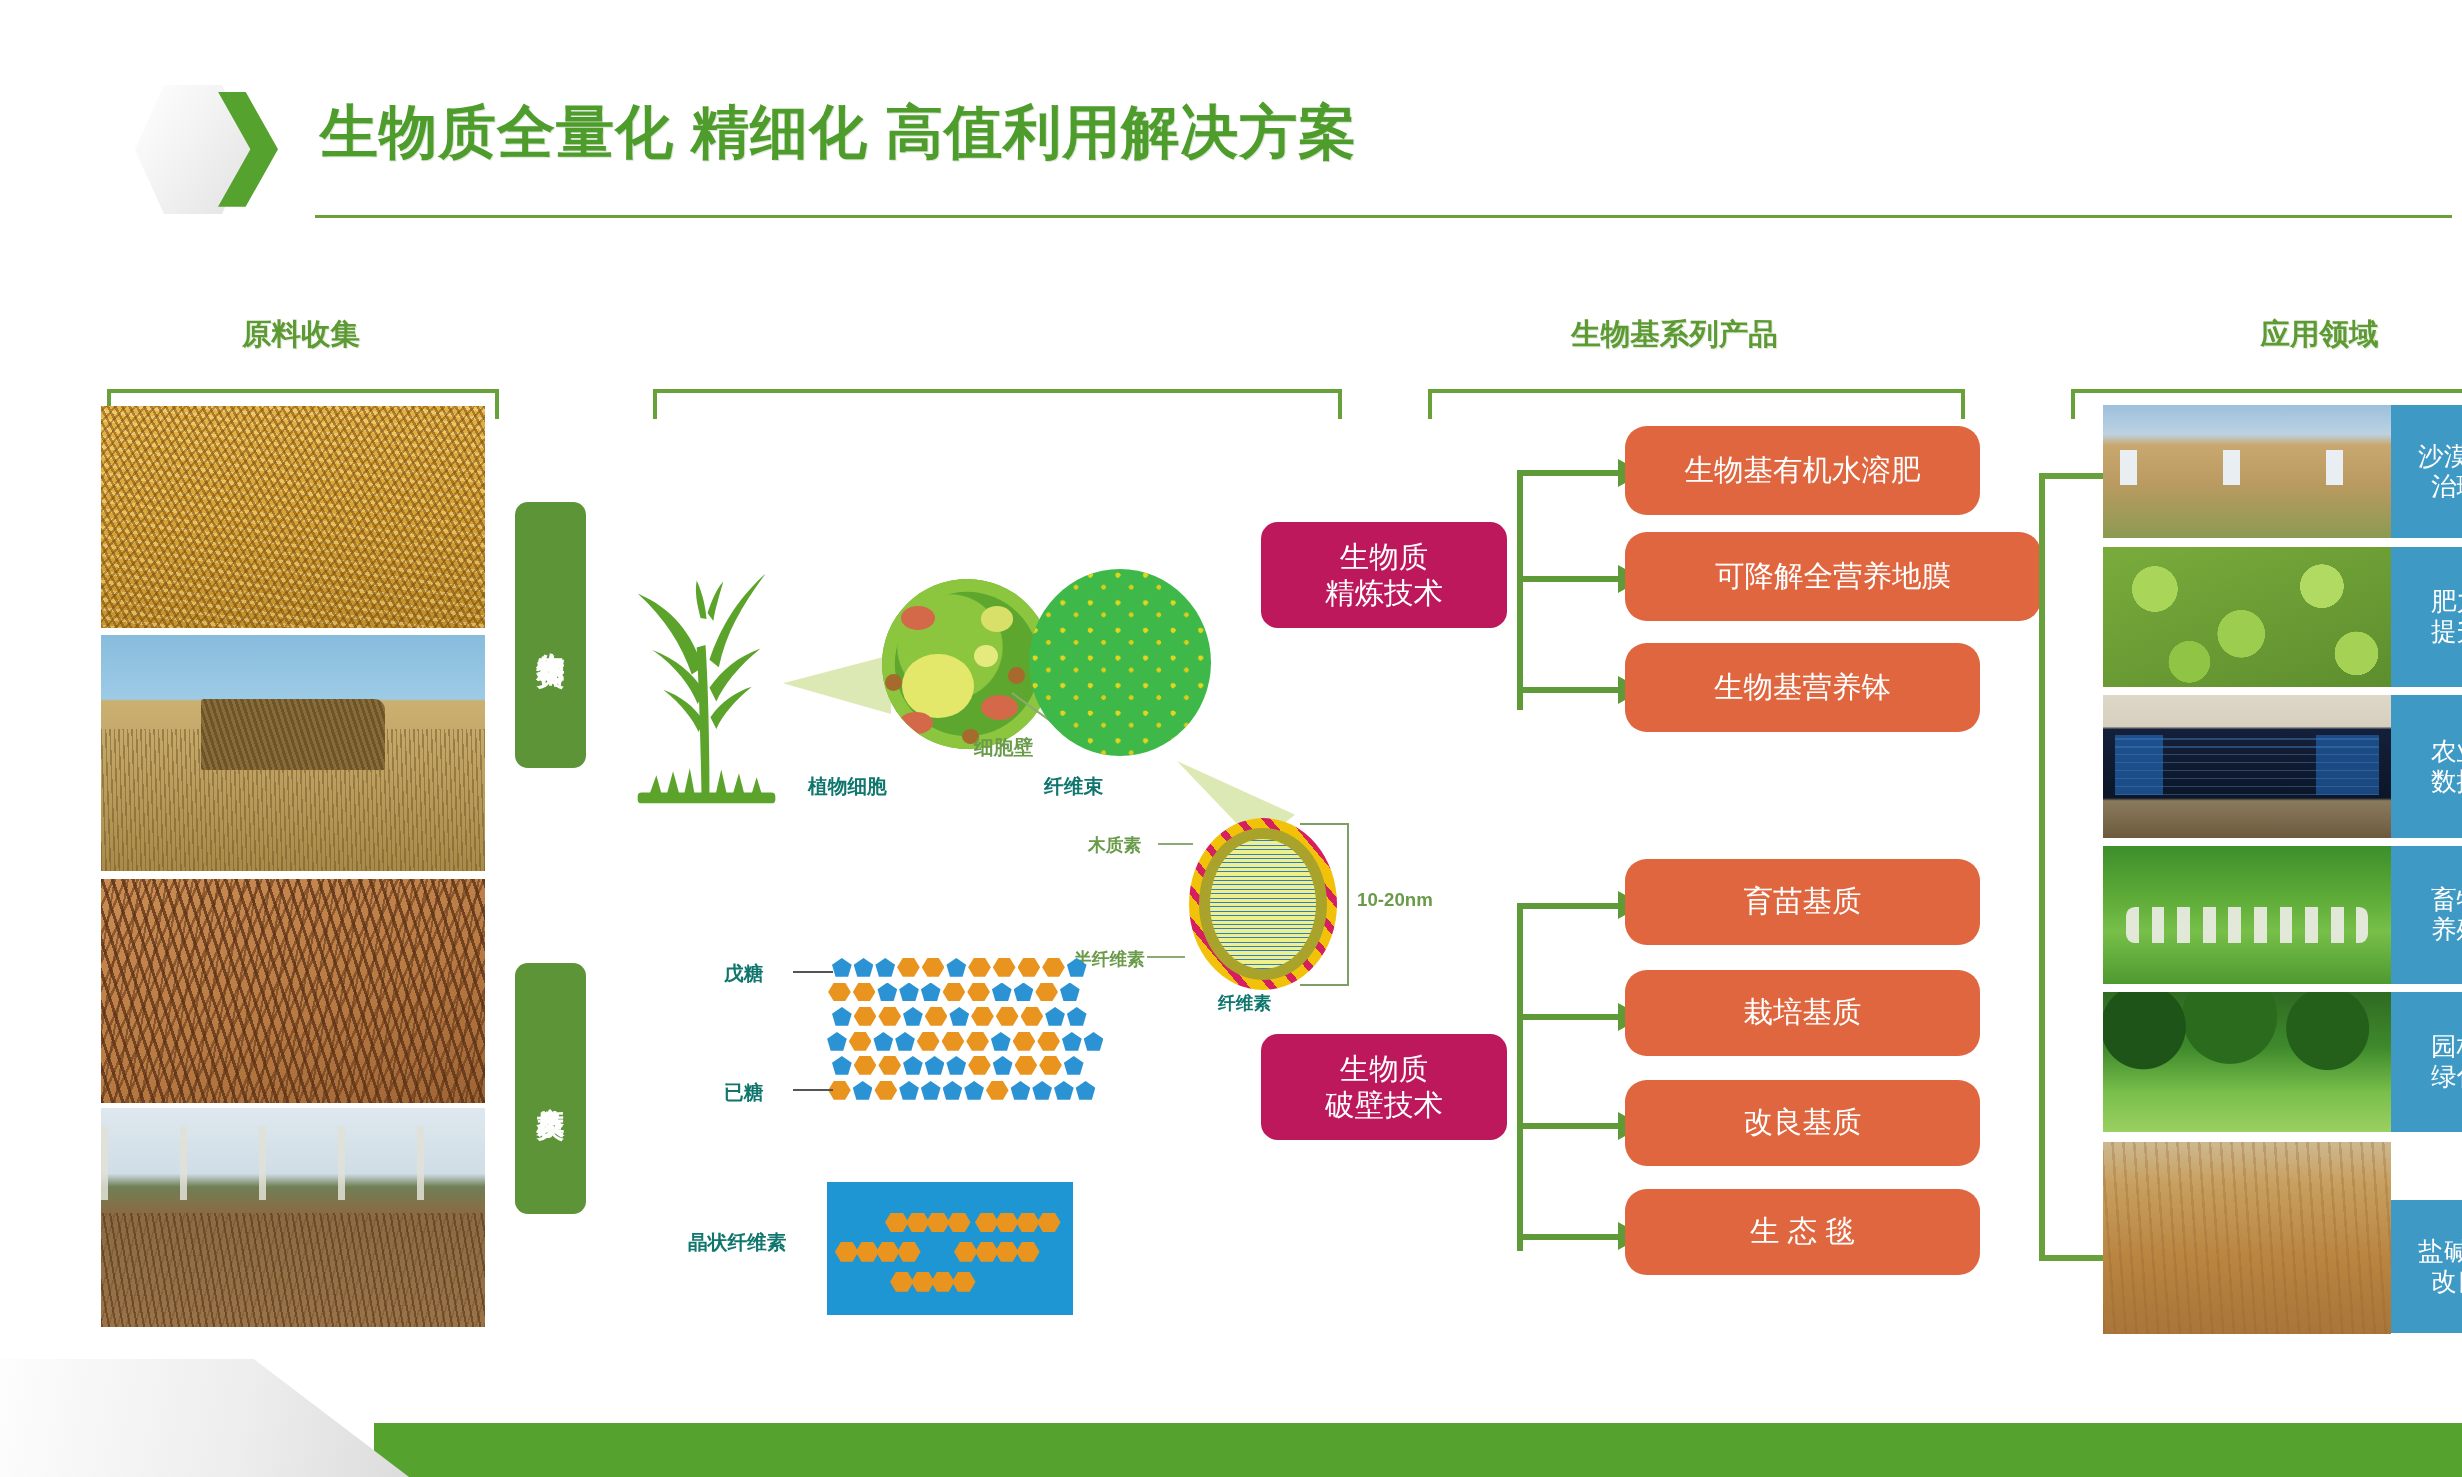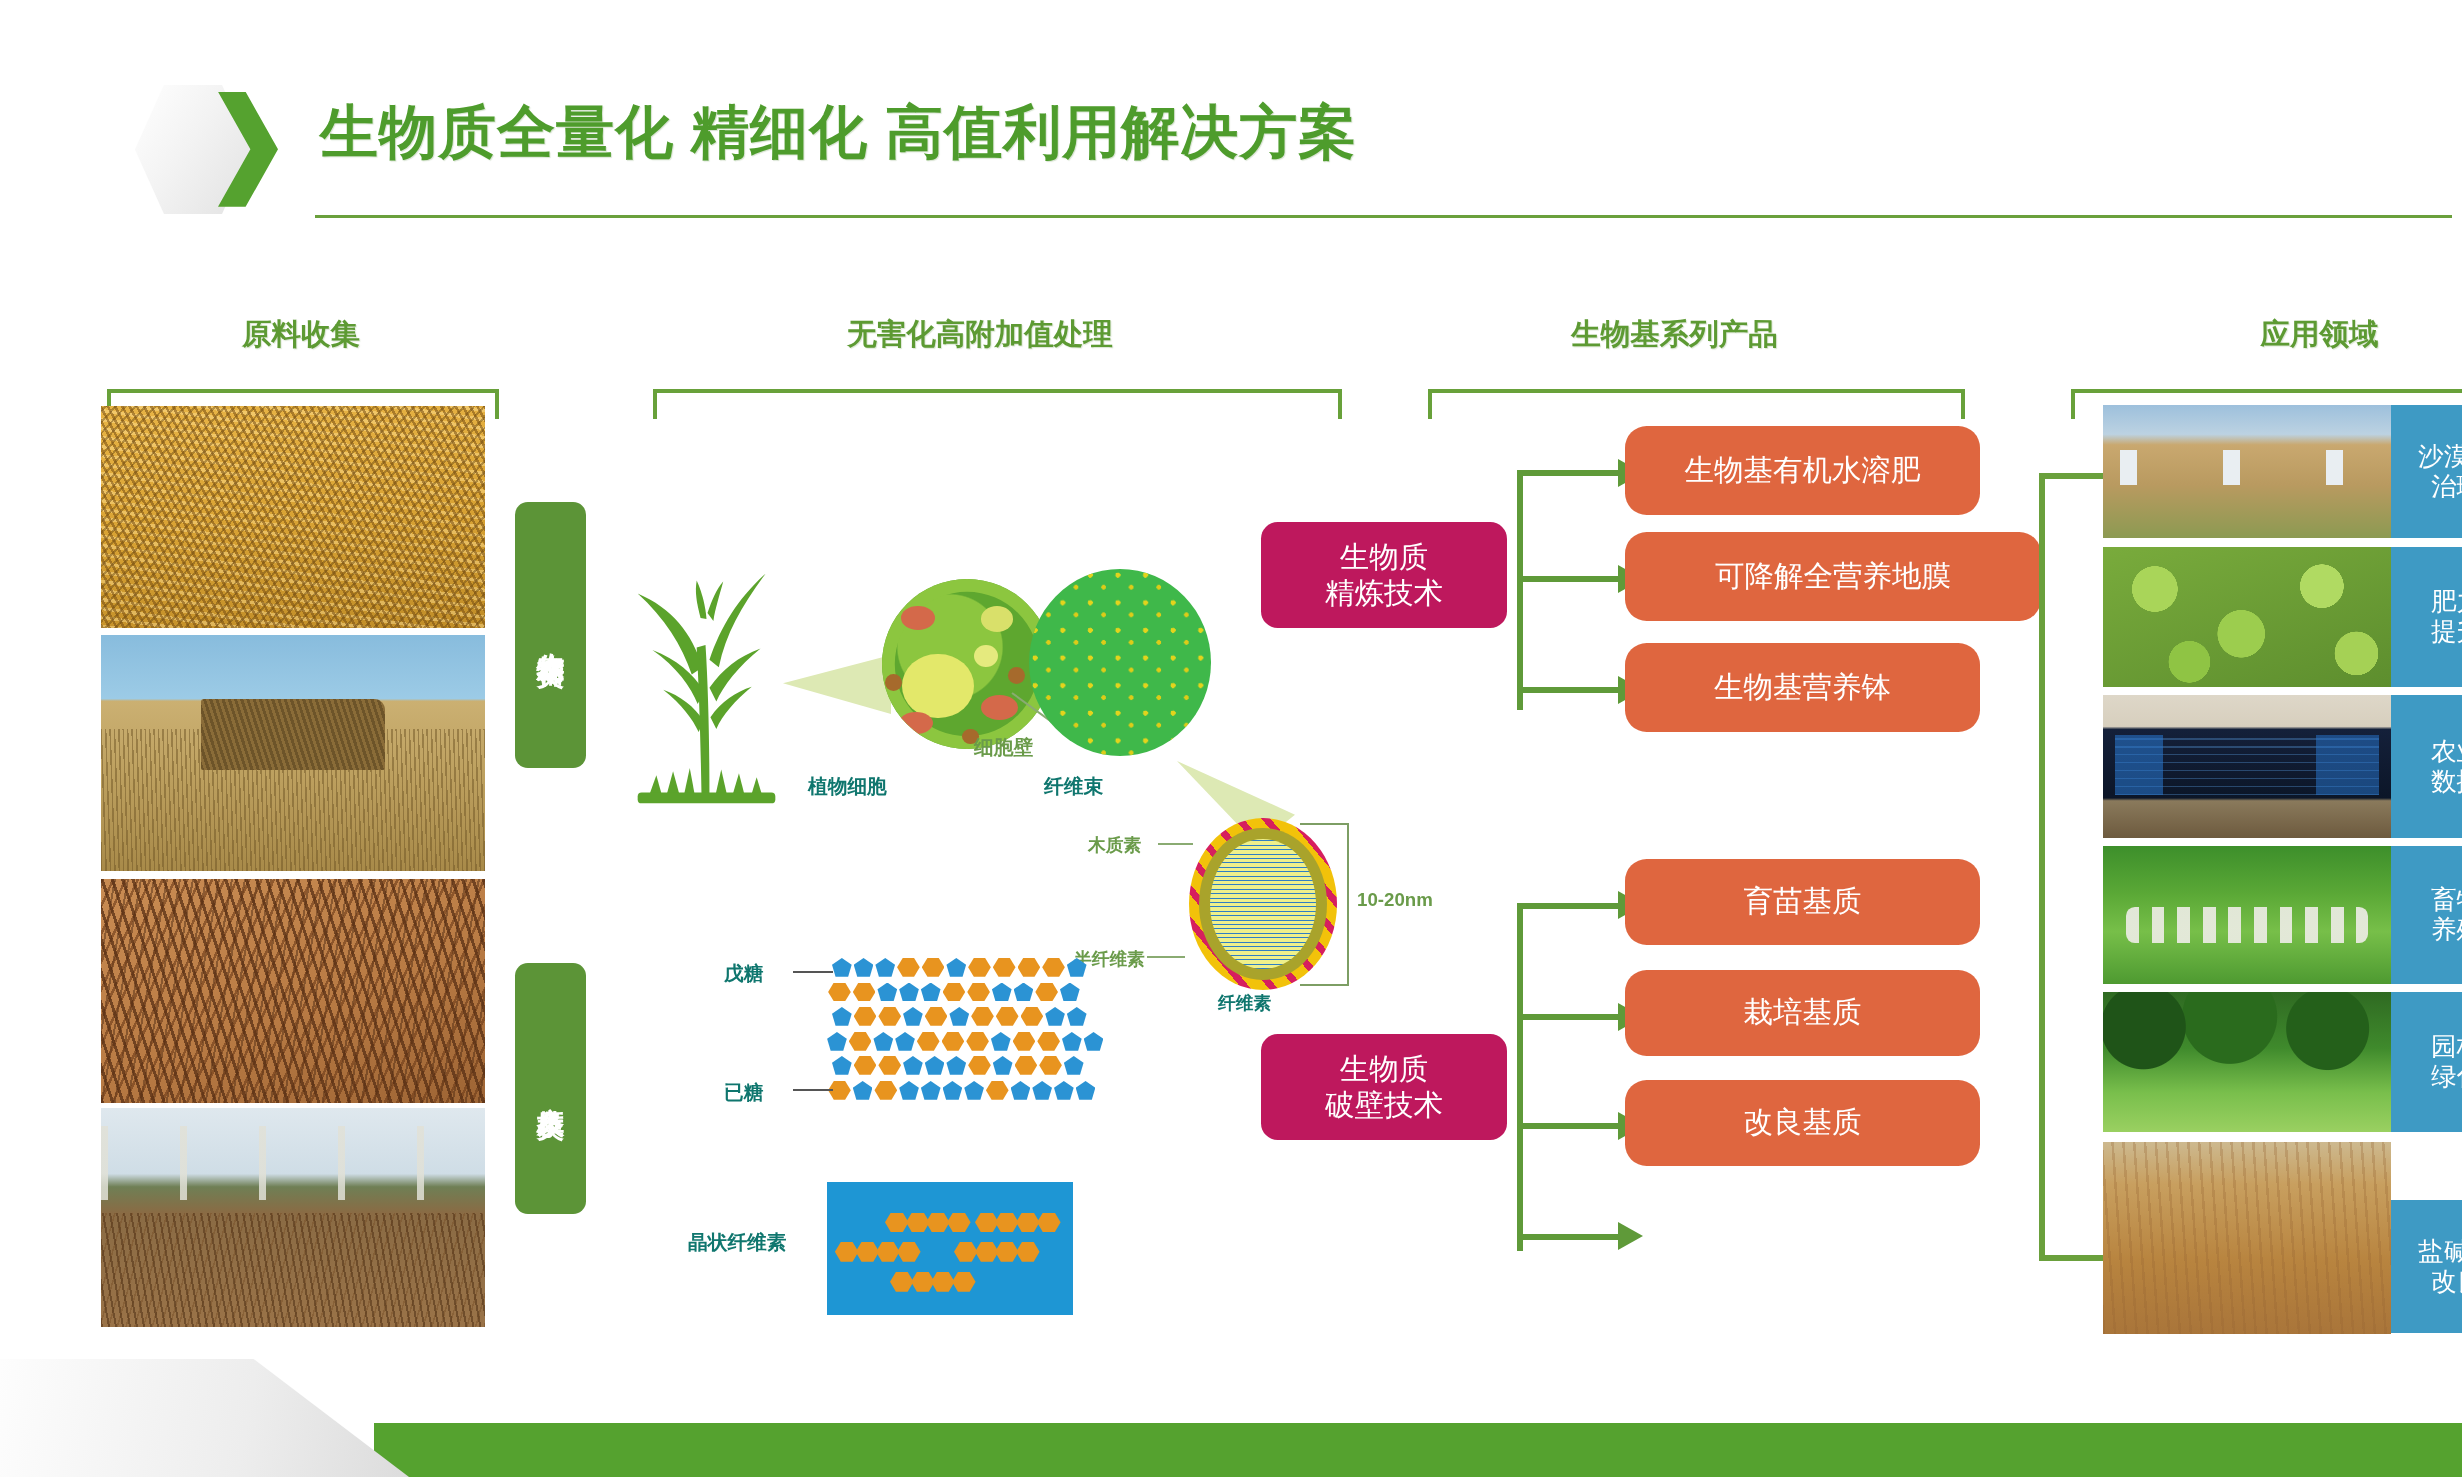--- a/index.html
+++ b/index.html
@@ -167,21 +167,20 @@
   <div class="hex-wrap">
     <div class="hex"></div>
     <div class="hex-chev"></div>
   </div>
   <div class="title">生物质全量化 精细化 高值利用解决方案</div>
   <div class="title-rule"></div>
 
   <div class="sec-label" style="left:163px;top:315px;width:276px;">原料收集</div>
   <div class="bracket" style="left:107px;top:389px;width:392px;height:29.5px;"></div>
 
-  <div class="sec-label" style="left:704px;top:315px;width:552px;">无害化高附加值处理</div>
   <div class="bracket" style="left:653px;top:389px;width:689px;height:29.5px;"></div>
 
   <div class="sec-label" style="left:1443px;top:315px;width:463px;">生物基系列产品</div>
   <div class="bracket" style="left:1428px;top:389px;width:537px;height:29.5px;"></div>
 
   <div class="sec-label" style="left:2142px;top:315px;width:355px;">应用领域</div>
   <div class="bracket" style="left:2071px;top:389px;width:500px;height:29.5px;"></div>
 
   <div class="photo ph-straw1" style="left:101px;top:406px;width:384px;height:222px;"></div>
   <div class="photo ph-bale" style="left:101px;top:635px;width:384px;height:236px;"></div>
@@ -399,20 +398,21 @@
   <div class="branch" style="left:1517px;top:1234px;width:103px;"></div>
   <div class="ahead" style="left:1618px;top:1222px;"></div>
 
   <div class="prodbox" style="left:1625px;top:426px;width:355px;height:89px;">生物基有机水溶肥</div>
   <div class="prodbox" style="left:1625px;top:532px;width:416px;height:89px;">可降解全营养地膜</div>
   <div class="prodbox" style="left:1625px;top:643px;width:355px;height:89px;">生物基营养钵</div>
 
   <div class="prodbox" style="left:1625px;top:859px;width:355px;height:86px;">育苗基质</div>
   <div class="prodbox" style="left:1625px;top:1080px;width:355px;height:86px;">改良基质</div>
   <div class="prodbox" style="left:1625px;top:970px;width:355px;height:86px;">栽培基质</div>
+  <div class="prodbox" style="left:1625px;top:1189px;width:355px;height:86px;">生 态 毯</div>
 
   <div class="rbracket" style="left:2039px;top:473px;width:64px;height:788px;"></div>
 
   <div class="appimg app-desert" style="left:2103px;top:405px;width:288px;height:133px;"></div>
   <div class="applabel" style="left:2391px;top:405px;width:131px;height:133px;">
     <div>
       <div>沙漠化</div>
       <div>治理</div>
     </div>
   </div>

